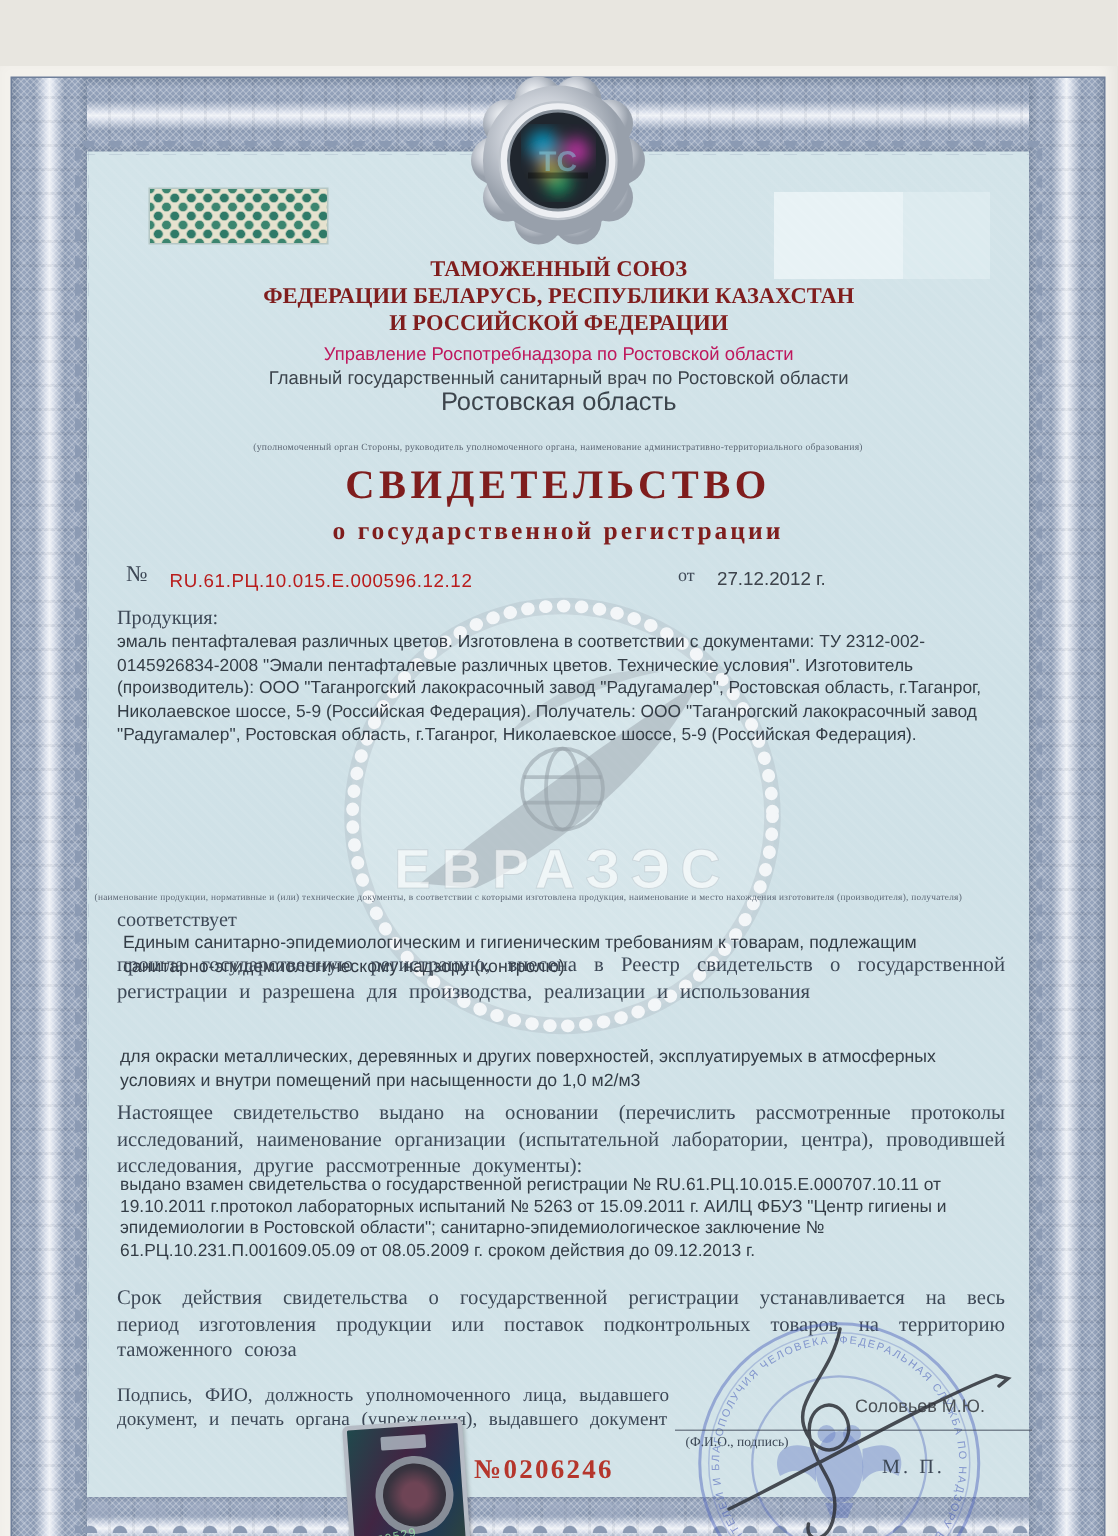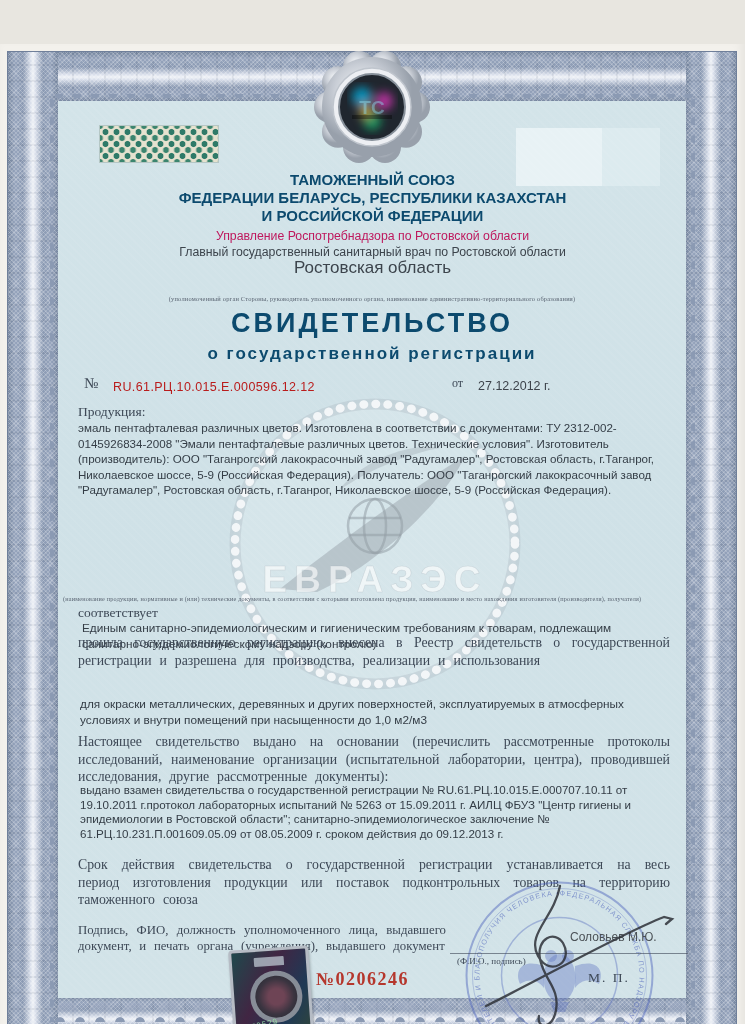--- a/index.html
+++ b/index.html
@@ -34,21 +34,21 @@
     background:radial-gradient(4.6px 4.6px at 0 50%,#8b9ab3 0 4px,rgba(139,154,179,0) 4.8px);background-size:9px 18px;}
   .sc-right{right:50px;top:50px;bottom:46px;width:9px;
     background:radial-gradient(4.6px 4.6px at 100% 50%,#8b9ab3 0 4px,rgba(139,154,179,0) 4.8px);background-size:9px 18px;}
   
   .paper{position:absolute;left:58px;top:57px;right:59px;bottom:70px;z-index:2;
     background:
       repeating-linear-gradient(45deg,rgba(255,255,255,.05) 0 2px,transparent 2px 6px),
       linear-gradient(180deg,#d3e4e9 0%,#cfe1e7 40%,#d2e3e8 100%);}
   
   .abs{position:absolute;z-index:6;}
-  .red-head{font-family:Liberation Sans, sans-serif;font-weight:bold;color:#0c4a6e;}
+  .red-head{font-family:Liberation Serif, serif;font-weight:bold;color:#7f1d1d;}
   .sans{font-family:"Liberation Sans",sans-serif;color:#343d46;}
   .serif-form{font-family:"Liberation Serif",serif;color:#3d4856;}
   .tiny{font-size:6.4px;color:#5a6472;letter-spacing:.2px;font-family:"Liberation Serif",serif;}
   .just{text-align:justify;word-spacing:4.5px;}
   .center{text-align:center;}
   
   .greenstrip{position:absolute;left:100px;top:82px;width:118px;height:36px;z-index:4;
     background-color:#e6e2cf;
     background-image:
       radial-gradient(3.4px 3.4px at 50% 50%, #2f7a68 0 2.6px, rgba(47,122,104,.35) 3px, transparent 3.6px),

